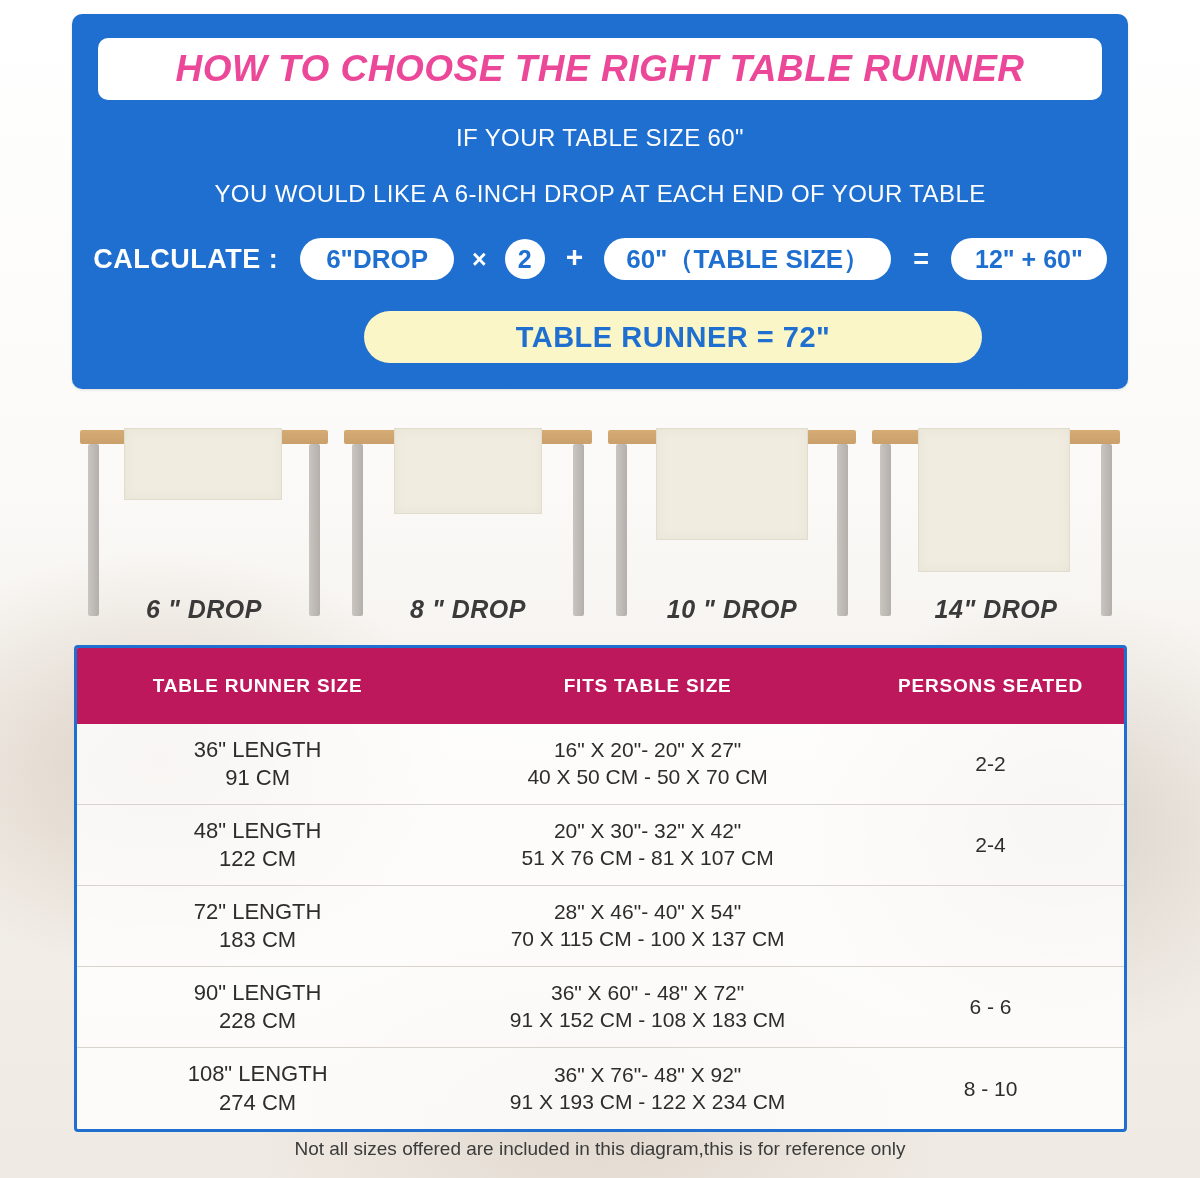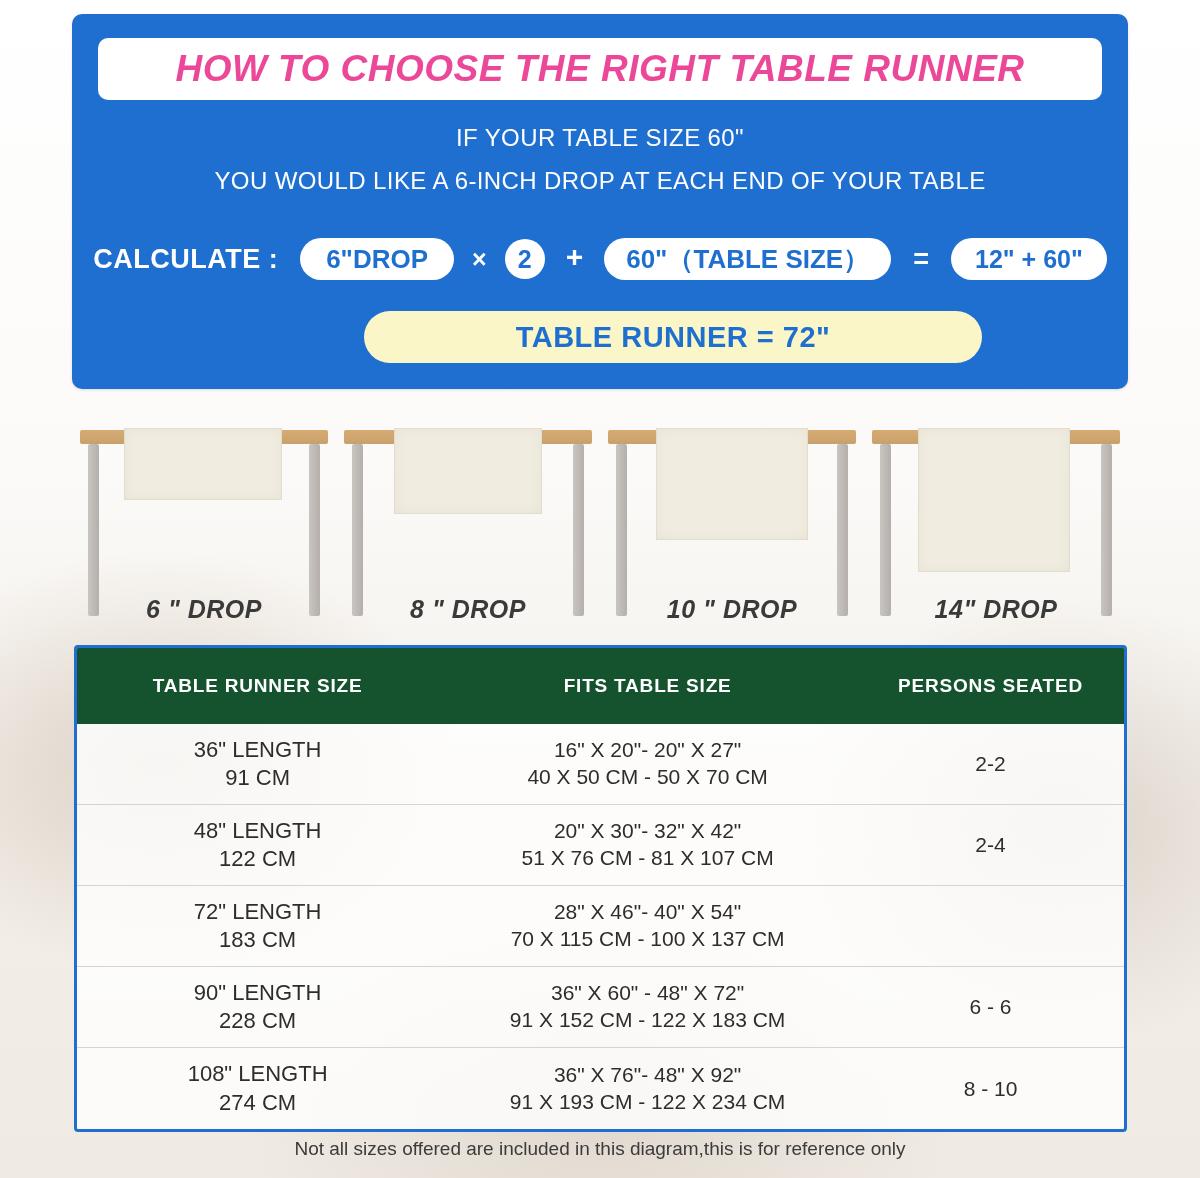--- a/index.html
+++ b/index.html
@@ -52,21 +52,21 @@
     white-space: nowrap;
   }
   .sub-lines {
     position: absolute;
     left: 0; top: 110px;
     width: 1056px;
     text-align: center;
     color: #ffffff;
   }
   .sub-lines .l1 { font-size: 24px; letter-spacing: 0.4px; }
-  .sub-lines .l2 { font-size: 24px; letter-spacing: 0.4px; margin-top: 15px; }
+  .sub-lines .l2 { font-size: 24px; letter-spacing: 0.4px; margin-top: 28px; }
 
   .calc-row {
     position: absolute;
     left: 0; top: 224px;
     width: 1056px;
     display: flex;
     align-items: center;
     justify-content: center;
     gap: 8px;
   }
@@ -171,21 +171,21 @@
     left: 74px; top: 645px;
     width: 1053px; height: 487px;
     background: rgba(255,255,255,0.80);
     border: 3px solid #1f6fd0;
     border-radius: 4px;
     overflow: hidden;
   }
   .thead {
     display: flex;
     height: 76px;
-    background: #14532d;
+    background: #be185d;
     color: #ffffff;
     text-align: right;
   }
   .thead div {
     display: flex; align-items: center; justify-content: center;
     font-size: 19px; font-weight: bold; letter-spacing: 0.8px;
   }
   .col1 { width: 34.5%; }
   .col2 { width: 40%; }
   .col3 { width: 25.5%; }
@@ -330,21 +330,21 @@
       </div>
     </div>
 
     <div class="trow">
       <div class="col1">
         <div class="cell-a">90" LENGTH</div>
         <div class="cell-a bold">228 CM</div>
       </div>
       <div class="col2">
         <div class="cell-b">36" X 60" - 48" X 72"</div>
-        <div class="cell-b bold">91 X 152 CM - 122 X 183 CM</div>
+        <div class="cell-b bold">91 X 152 CM - 108 X 183 CM</div>
       </div>
       <div class="col3">
         <div class="cell-c">6 - 6</div>
       </div>
     </div>
 
     <div class="trow">
       <div class="col1">
         <div class="cell-a">108" LENGTH</div>
         <div class="cell-a bold">274 CM</div>

